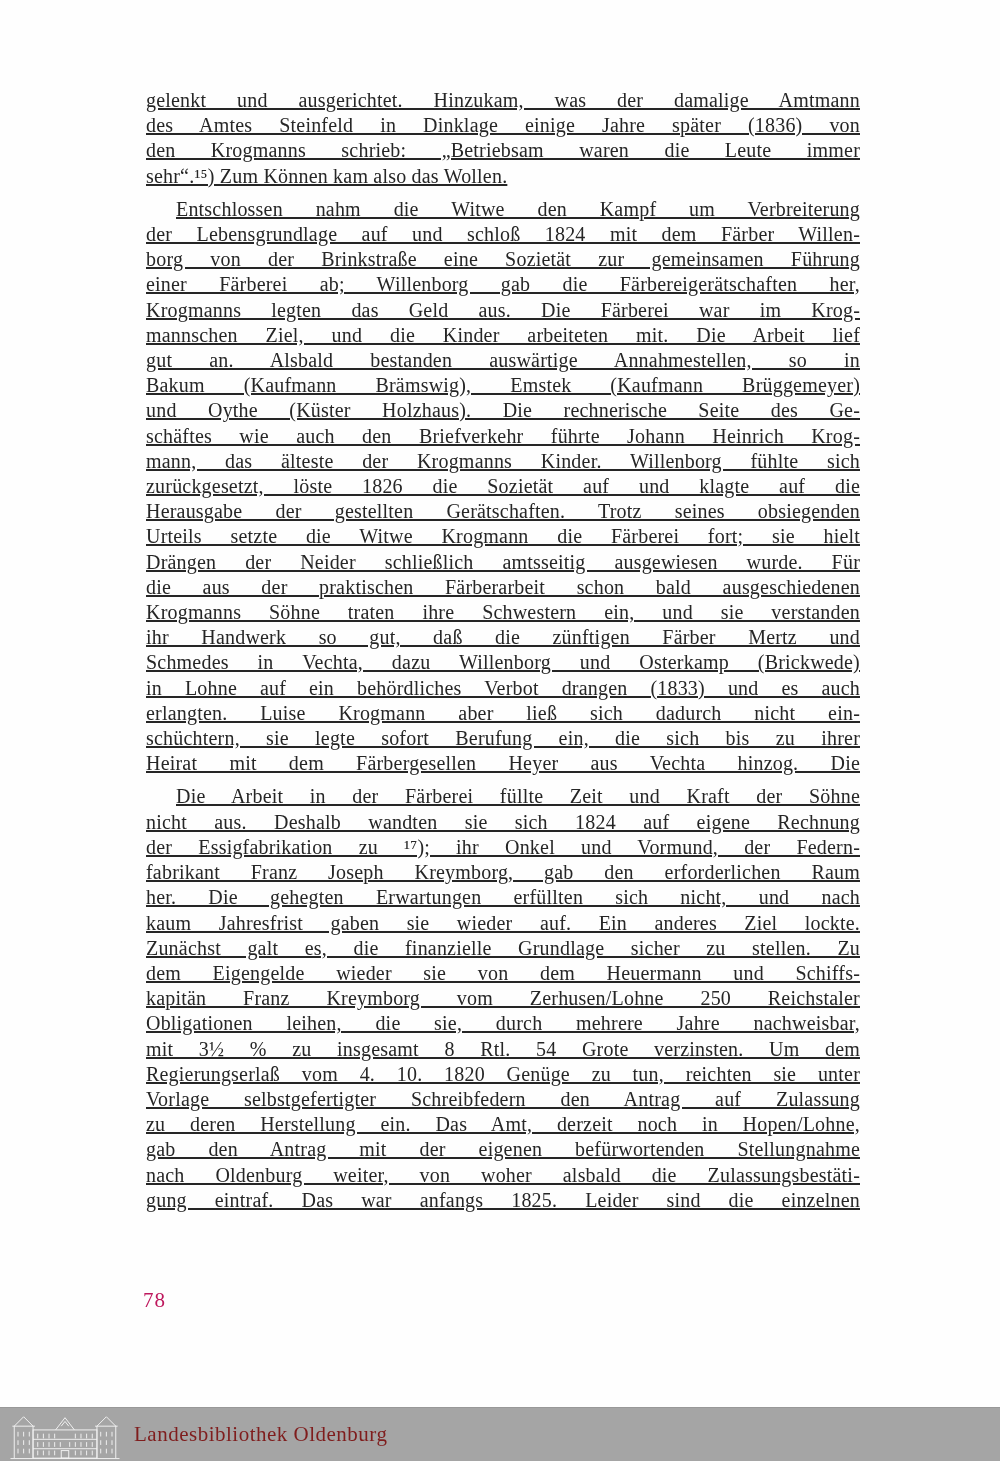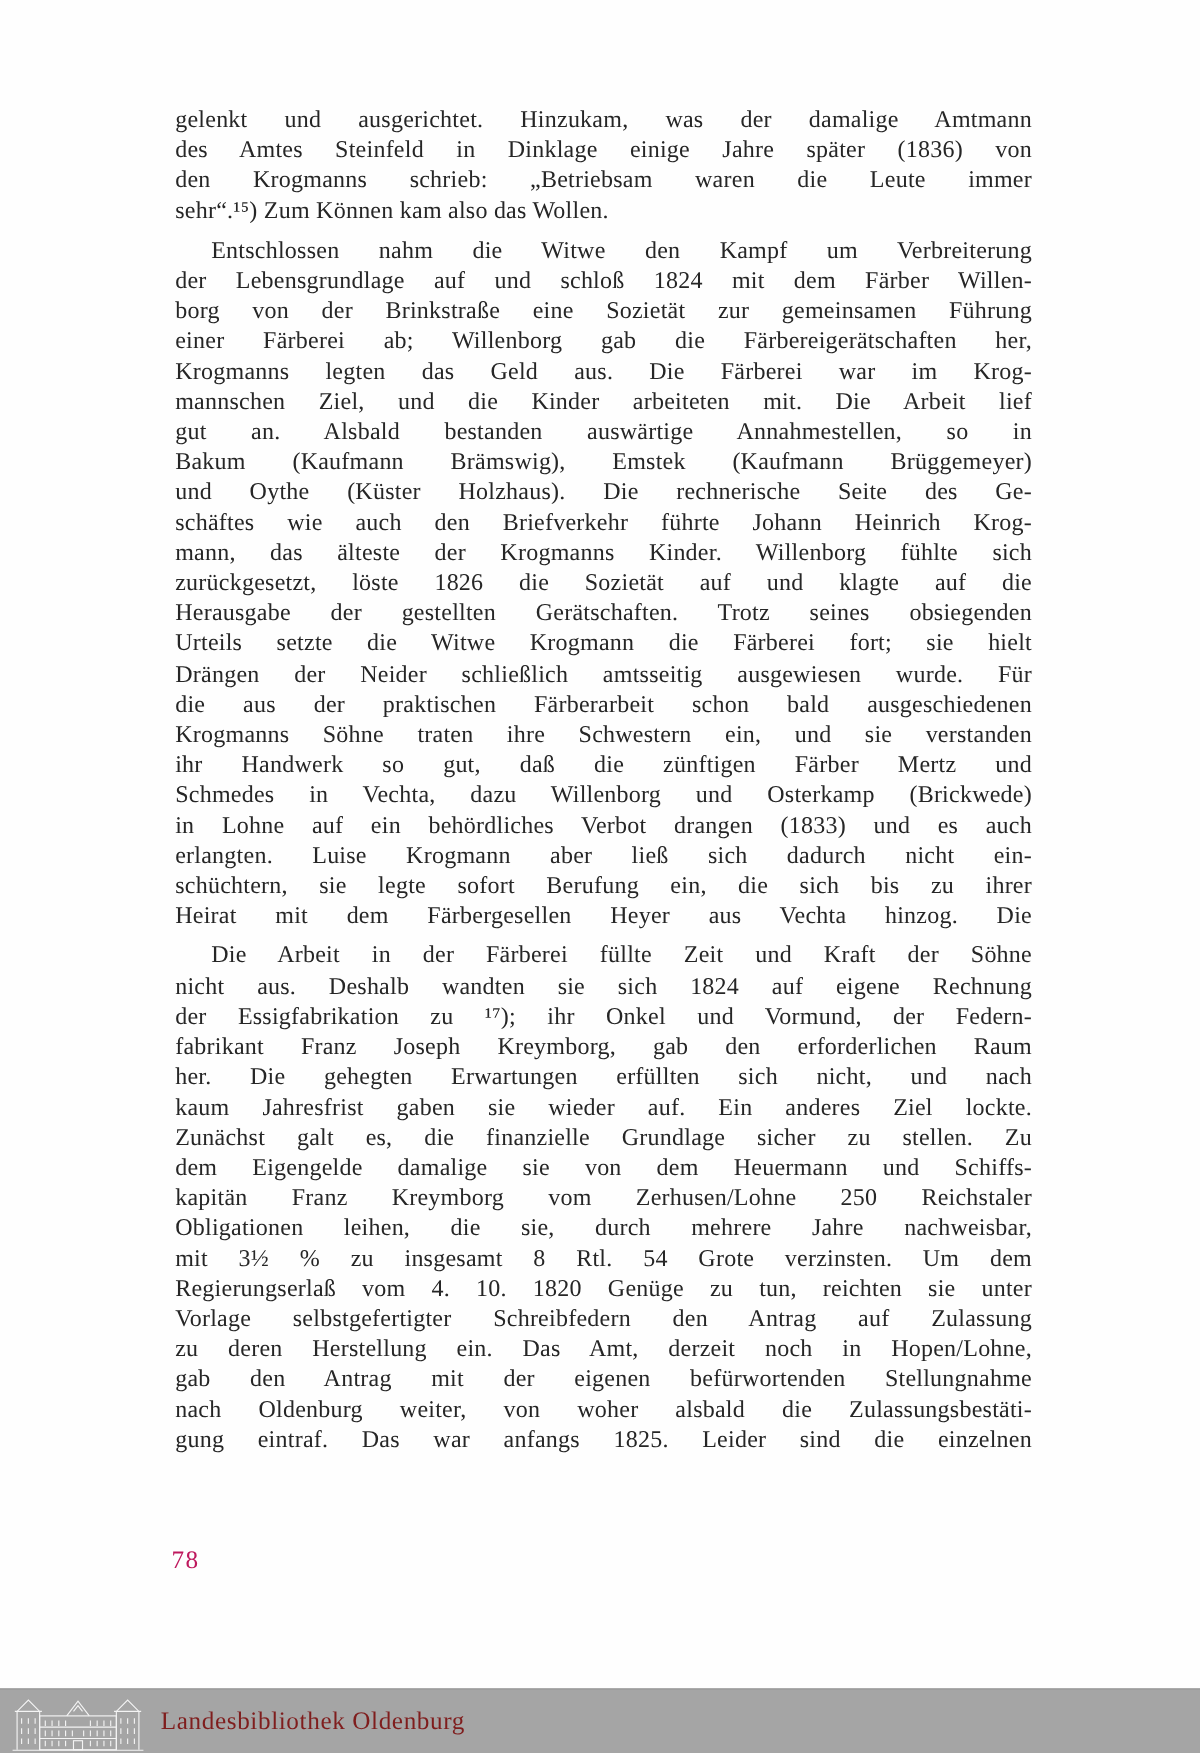--- a/index.html
+++ b/index.html
@@ -21,21 +21,21 @@
   }
   .text-block {
     position: absolute;
     left: 146px;
     top: 88px;
     width: 714px;
     color: #262626;
     font-size: 20px;
     line-height: 25.2px;
   }
-  .para { margin: 0; }
+  .para { margin: 0; text-decoration: underline; }
   .para + .para { margin-top: 8px; }
   .para.indent .line:first-child { text-indent: 30px; }
   .line {
     text-align: justify;
     text-align-last: justify;
     white-space: normal;
     letter-spacing: 0.2px;
   }
   .line.lastline { text-align-last: left; }
   .page-number {
@@ -109,21 +109,21 @@
         <div class="line">Heirat mit dem Färbergesellen Heyer aus Vechta hinzog. Die</div>
       </div>
       <div class="para indent">
         <div class="line">Die Arbeit in der Färberei füllte Zeit und Kraft der Söhne</div>
         <div class="line">nicht aus. Deshalb wandten sie sich 1824 auf eigene Rechnung</div>
         <div class="line">der Essigfabrikation zu ¹⁷); ihr Onkel und Vormund, der Federn-</div>
         <div class="line">fabrikant Franz Joseph Kreymborg, gab den erforderlichen Raum</div>
         <div class="line">her. Die gehegten Erwartungen erfüllten sich nicht, und nach</div>
         <div class="line">kaum Jahresfrist gaben sie wieder auf. Ein anderes Ziel lockte.</div>
         <div class="line">Zunächst galt es, die finanzielle Grundlage sicher zu stellen. Zu</div>
-        <div class="line">dem Eigengelde damalige sie von dem Heuermann und Schiffs-</div>
+        <div class="line">dem Eigengelde wieder sie von dem Heuermann und Schiffs-</div>
         <div class="line">kapitän Franz Kreymborg vom Zerhusen/Lohne 250 Reichstaler</div>
         <div class="line">Obligationen leihen, die sie, durch mehrere Jahre nachweisbar,</div>
         <div class="line">mit 3½ % zu insgesamt 8 Rtl. 54 Grote verzinsten. Um dem</div>
         <div class="line">Regierungserlaß vom 4. 10. 1820 Genüge zu tun, reichten sie unter</div>
         <div class="line">Vorlage selbstgefertigter Schreibfedern den Antrag auf Zulassung</div>
         <div class="line">zu deren Herstellung ein. Das Amt, derzeit noch in Hopen/Lohne,</div>
         <div class="line">gab den Antrag mit der eigenen befürwortenden Stellungnahme</div>
         <div class="line">nach Oldenburg weiter, von woher alsbald die Zulassungsbestäti-</div>
         <div class="line">gung eintraf. Das war anfangs 1825. Leider sind die einzelnen</div>
       </div>

